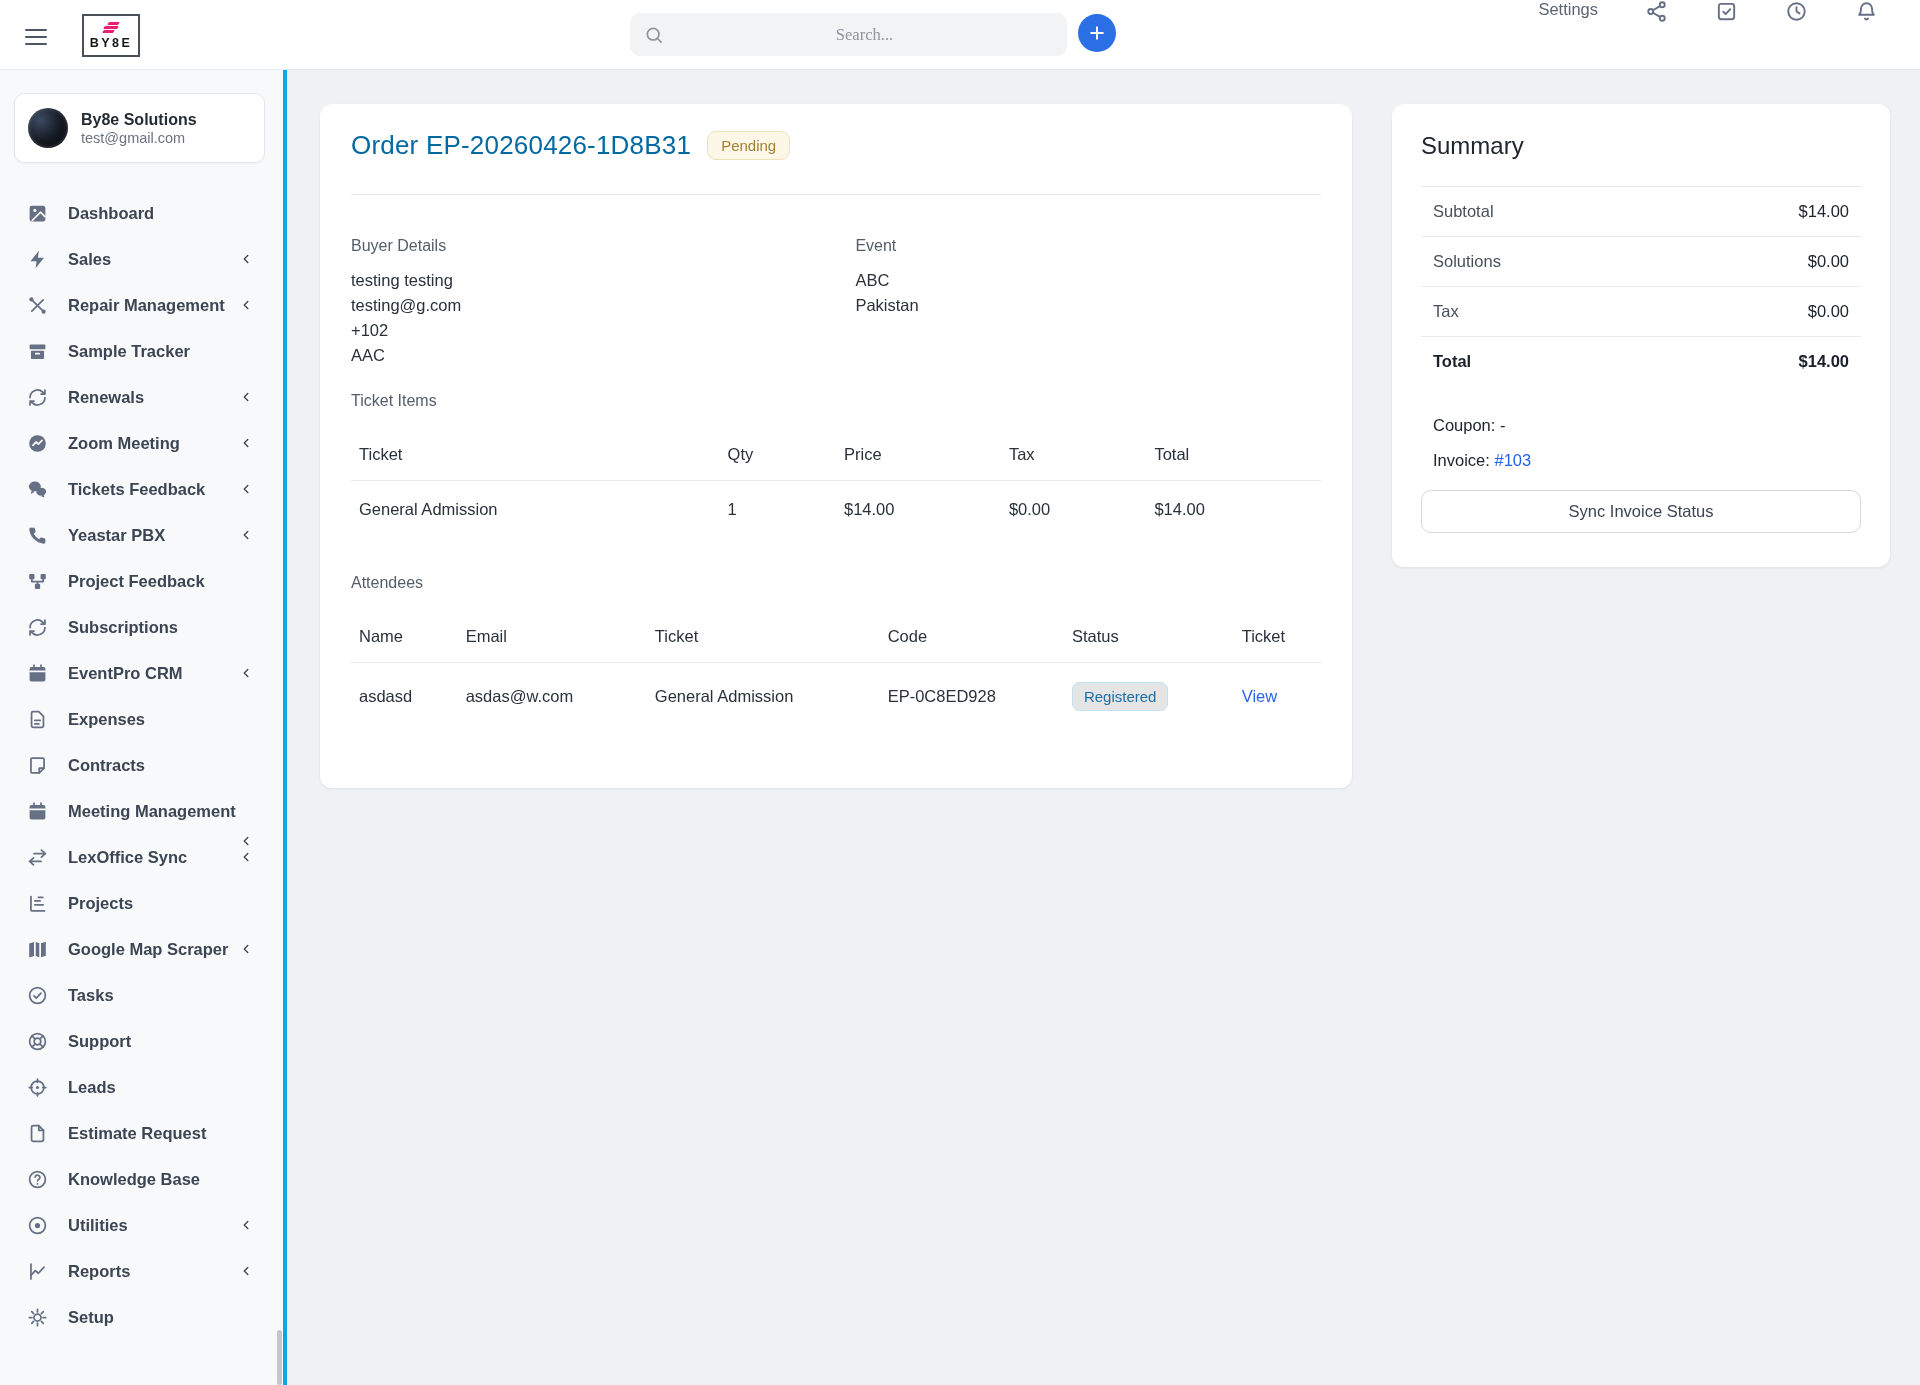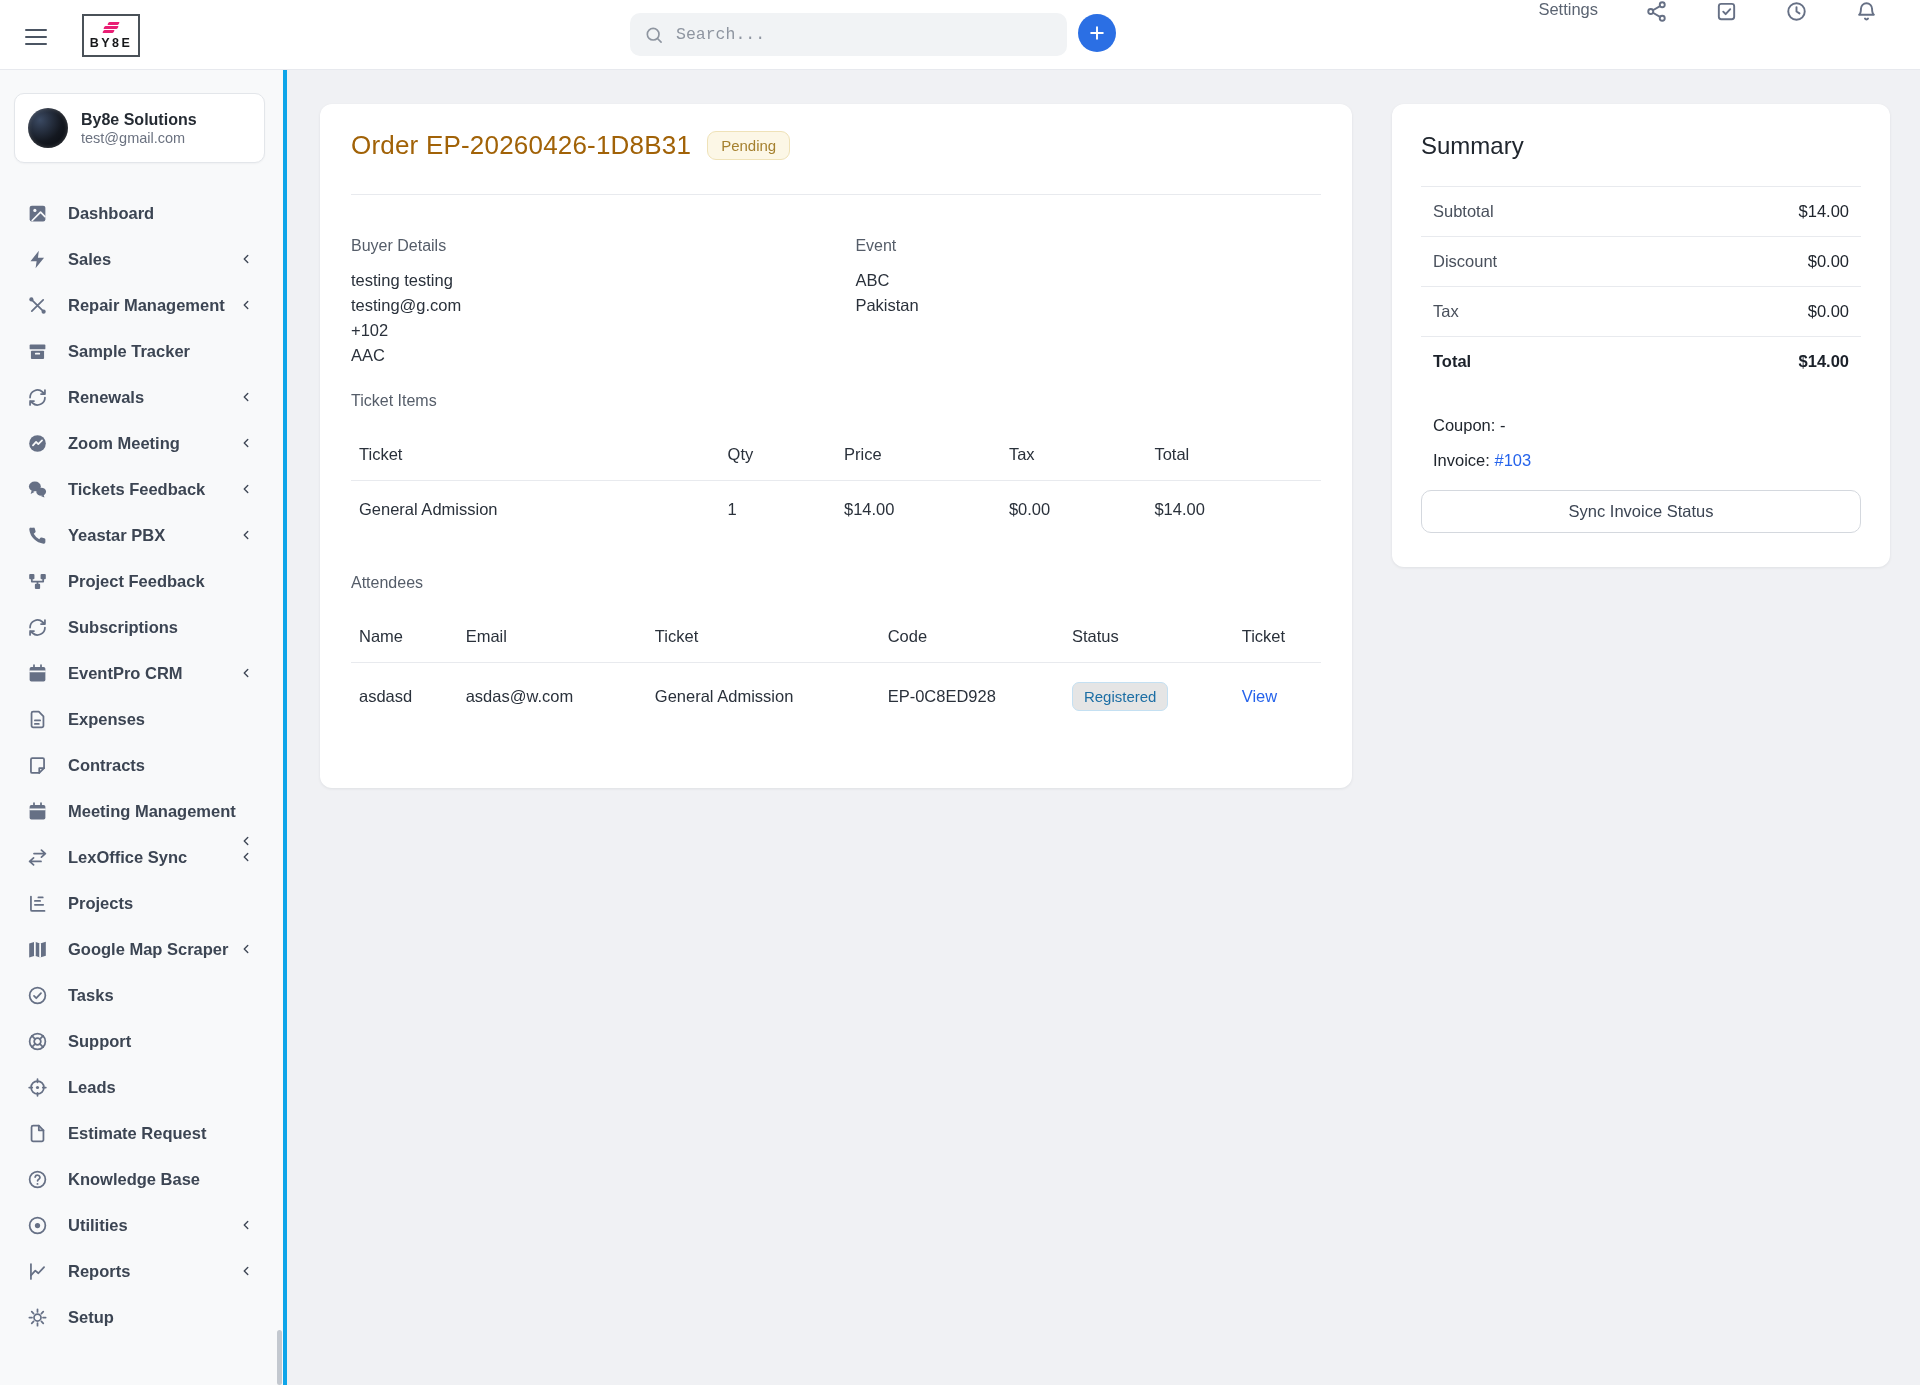--- a/index.html
+++ b/index.html
@@ -28,21 +28,21 @@
   .logo-glyph i:nth-child(1){ width:11px; margin-left:5px; }
   .logo-glyph i:nth-child(2){ width:14px; }
   .logo-glyph i:nth-child(3){ width:11px; margin-right:5px; }
   .logo-text { font-size:12.5px; font-weight:700; letter-spacing:2.5px; color:#17181a; }
   .search {
     position:absolute; left:630px; top:13px; width:437px; height:43px;
     background:#f1f3f5; border-radius:10px; display:flex; align-items:center; padding:0 14px;
   }
   .search input {
     border:none; outline:none; background:transparent; flex:1;
-    font-size:16.5px; font-family:Liberation Mono, monospace; color:#3c4553; margin-left:12px;
+    font-size:16.5px; font-family:Liberation Serif, serif; color:#3c4553; margin-left:12px;text-align:center;
   }
   .search input::placeholder { color:#8e95a0; }
   .plus-btn {
     position:absolute; left:1078px; top:14px; width:38px; height:38px; border-radius:50%;
     background:#2b6fe4; border:none; display:flex; align-items:center; justify-content:center; cursor:pointer;
   }
   .top-right {
     position:absolute; right:42px; top:0; height:70px;
     display:flex; align-items:flex-start; gap:47px;margin-left:24px;
   }
@@ -82,21 +82,21 @@
   .fl { fill:#667085; stroke:none; }
   .chev-p { fill:none; stroke:#3f4756; stroke-width:2.4; stroke-linecap:round; stroke-linejoin:round; }
   .sb-thumb { position:absolute; right:1px; bottom:0; width:5px; height:55px; background:#c3c8cf; border-radius:3px; }
   
   .order-card {
     position:absolute; left:320px; top:104px; width:1032px;
     background:#fff; border-radius:12px; box-shadow:0 1px 3px rgba(16,24,40,.08);
     padding:26px 31px 58px;
   }
   .order-head { display:flex; align-items:center; gap:16px; }
-  .order-title { font-size:26px; font-weight:500; color:#a16207; letter-spacing:.2px; }
+  .order-title { font-size:26px; font-weight:500; color:#0369a1; letter-spacing:.2px; }
   .badge-pending {
     font-size:15px; color:#a5812f; background:#fcf7e6; border:1px solid #efe2b8;
     border-radius:9px; padding:6px 13px; line-height:1;
   }
   .rule { border:none; border-top:1px solid #e8eaee; margin-top:33px; }
   .two-col { display:grid; grid-template-columns:52% 48%; margin-top:42px; }
   .sec-label { font-size:16px; color:#555d69; }
   .info-lines { margin-top:13px; font-size:16.5px; color:#2a313b; line-height:25px; }
   .sub-head { margin-top:24px; font-size:16px; color:#555d69; }
   table { width:100%; border-collapse:collapse; table-layout:fixed; margin-top:20px; }
@@ -604,21 +604,21 @@
   </section>
 
   <aside class="summary-card">
     <h2 class="summary-title">Summary</h2>
     <div class="sum-rows">
       <div class="sum-row">
         <span class="lb">Subtotal</span>
         <span class="vl">$14.00</span>
       </div>
       <div class="sum-row">
-        <span class="lb">Discount</span>
+        <span class="lb">Solutions</span>
         <span class="vl">$0.00</span>
       </div>
       <div class="sum-row">
         <span class="lb">Tax</span>
         <span class="vl">$0.00</span>
       </div>
       <div class="sum-row total">
         <span class="lb">Total</span>
         <span class="vl">$14.00</span>
       </div>

